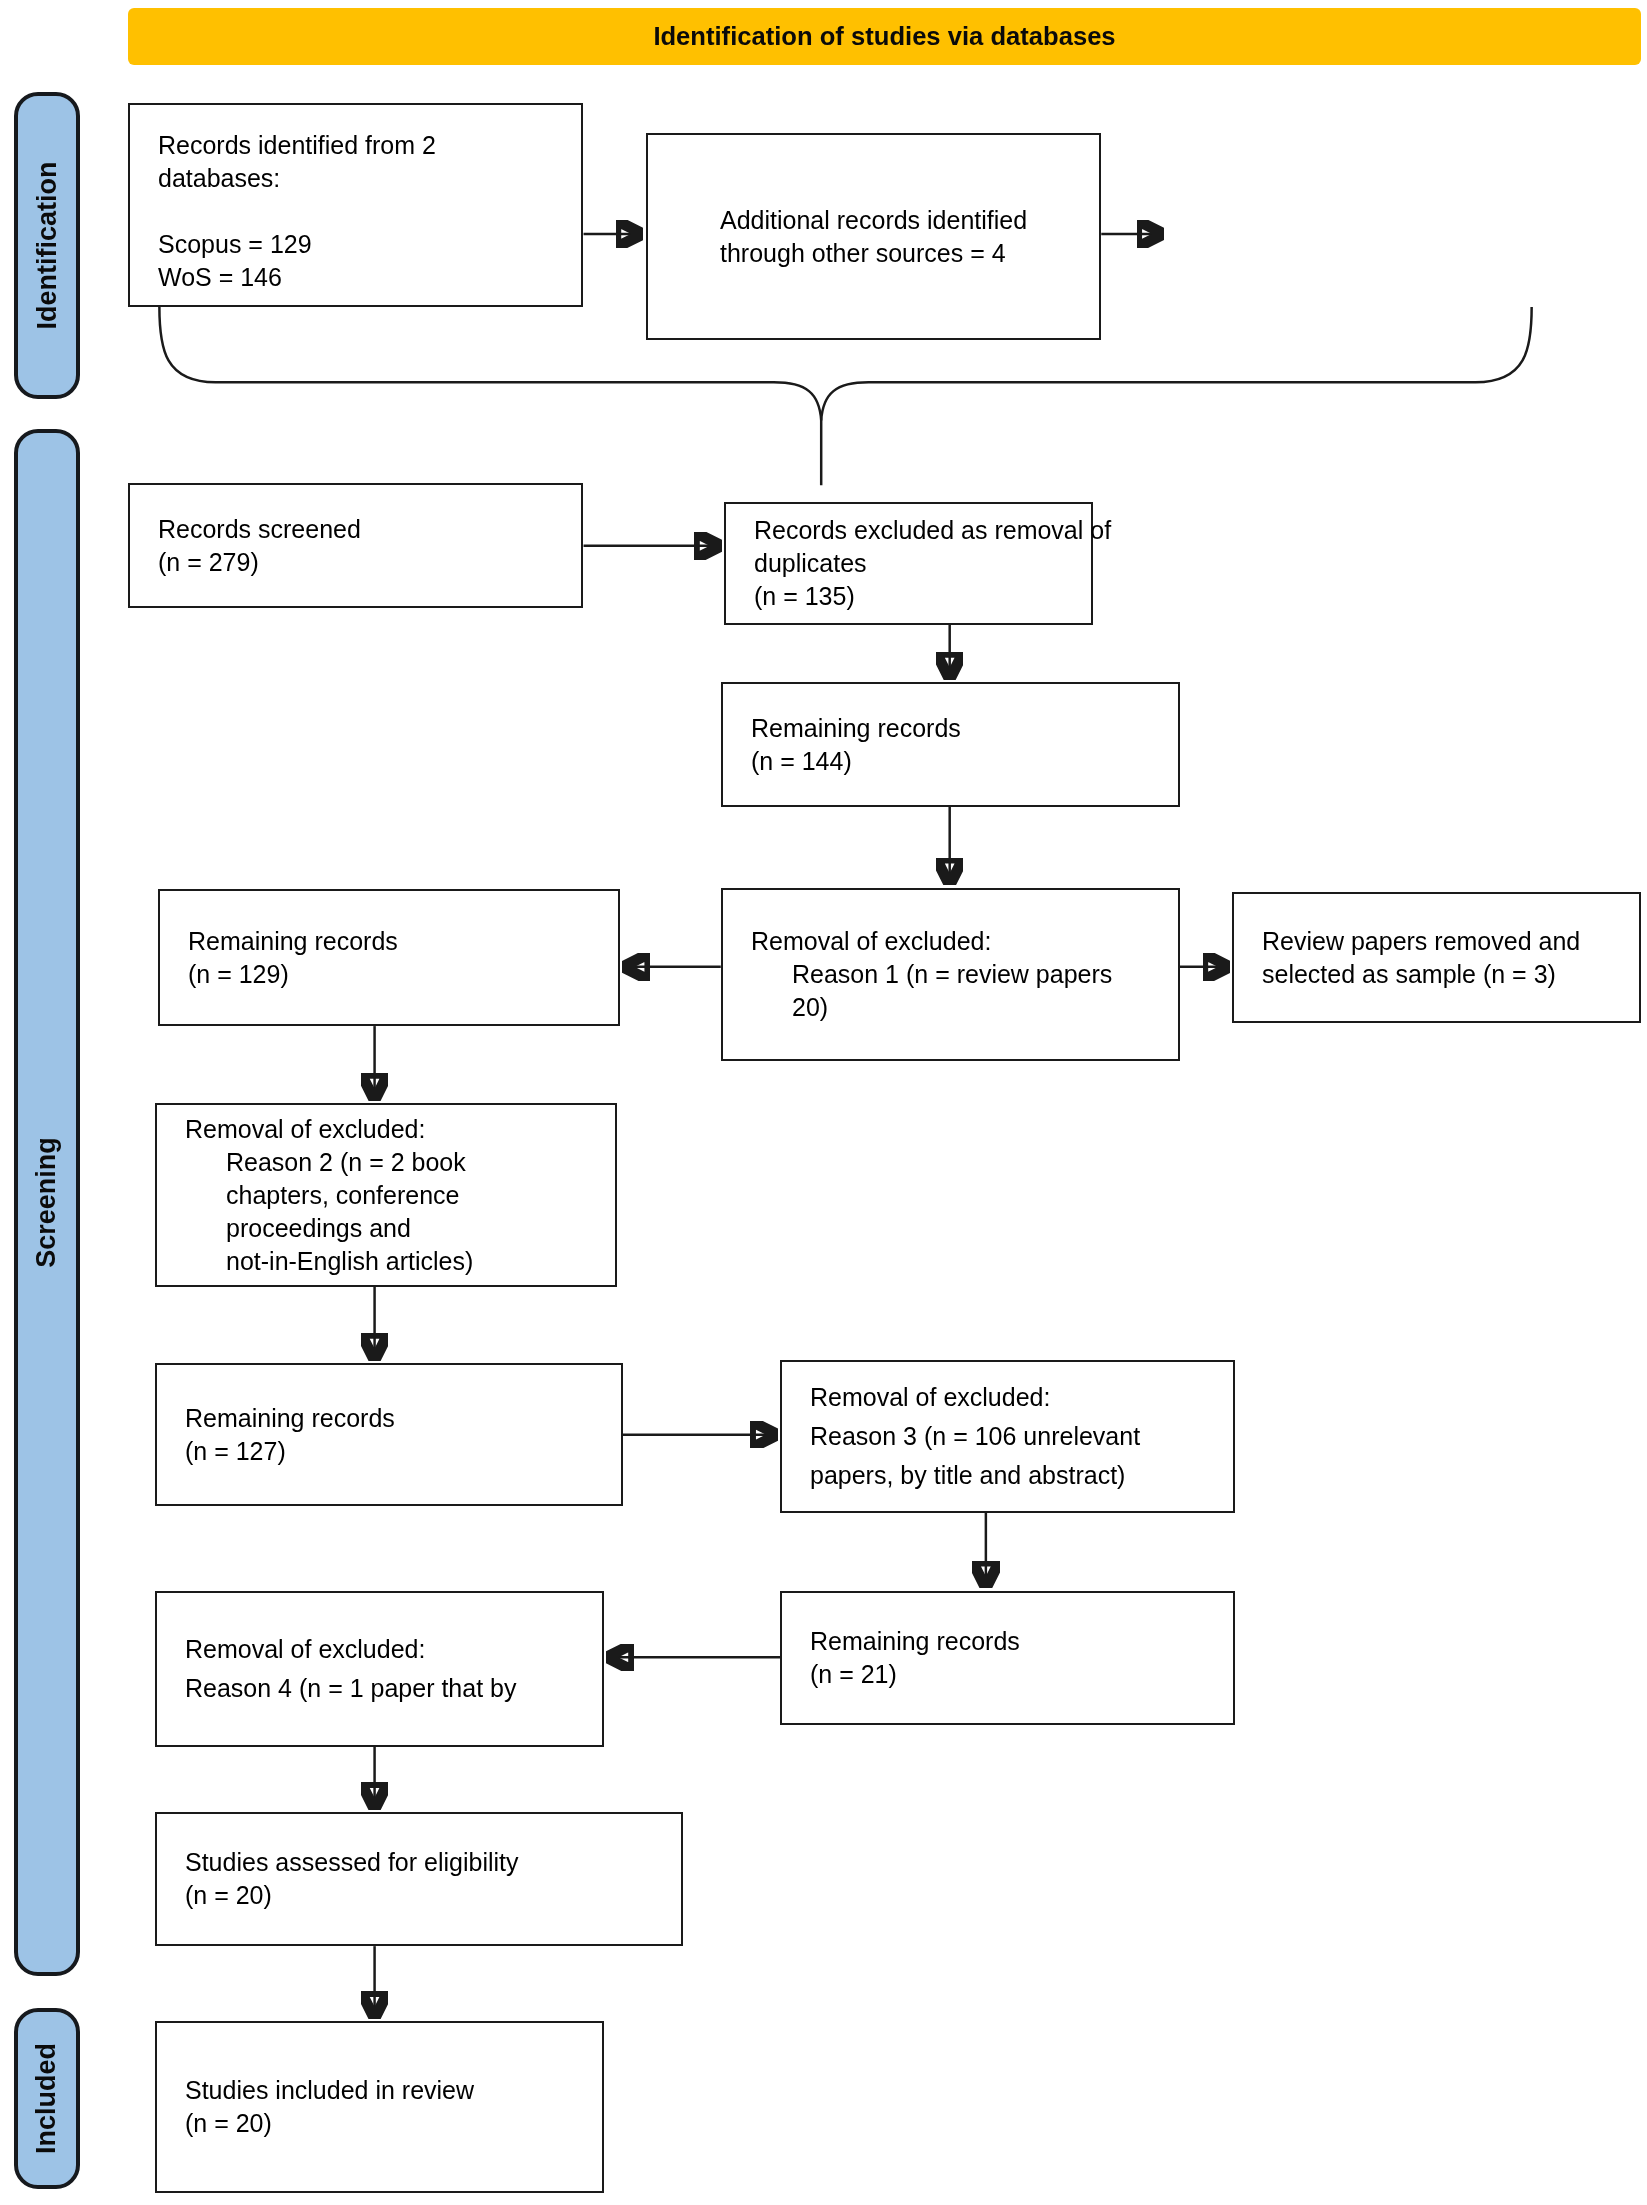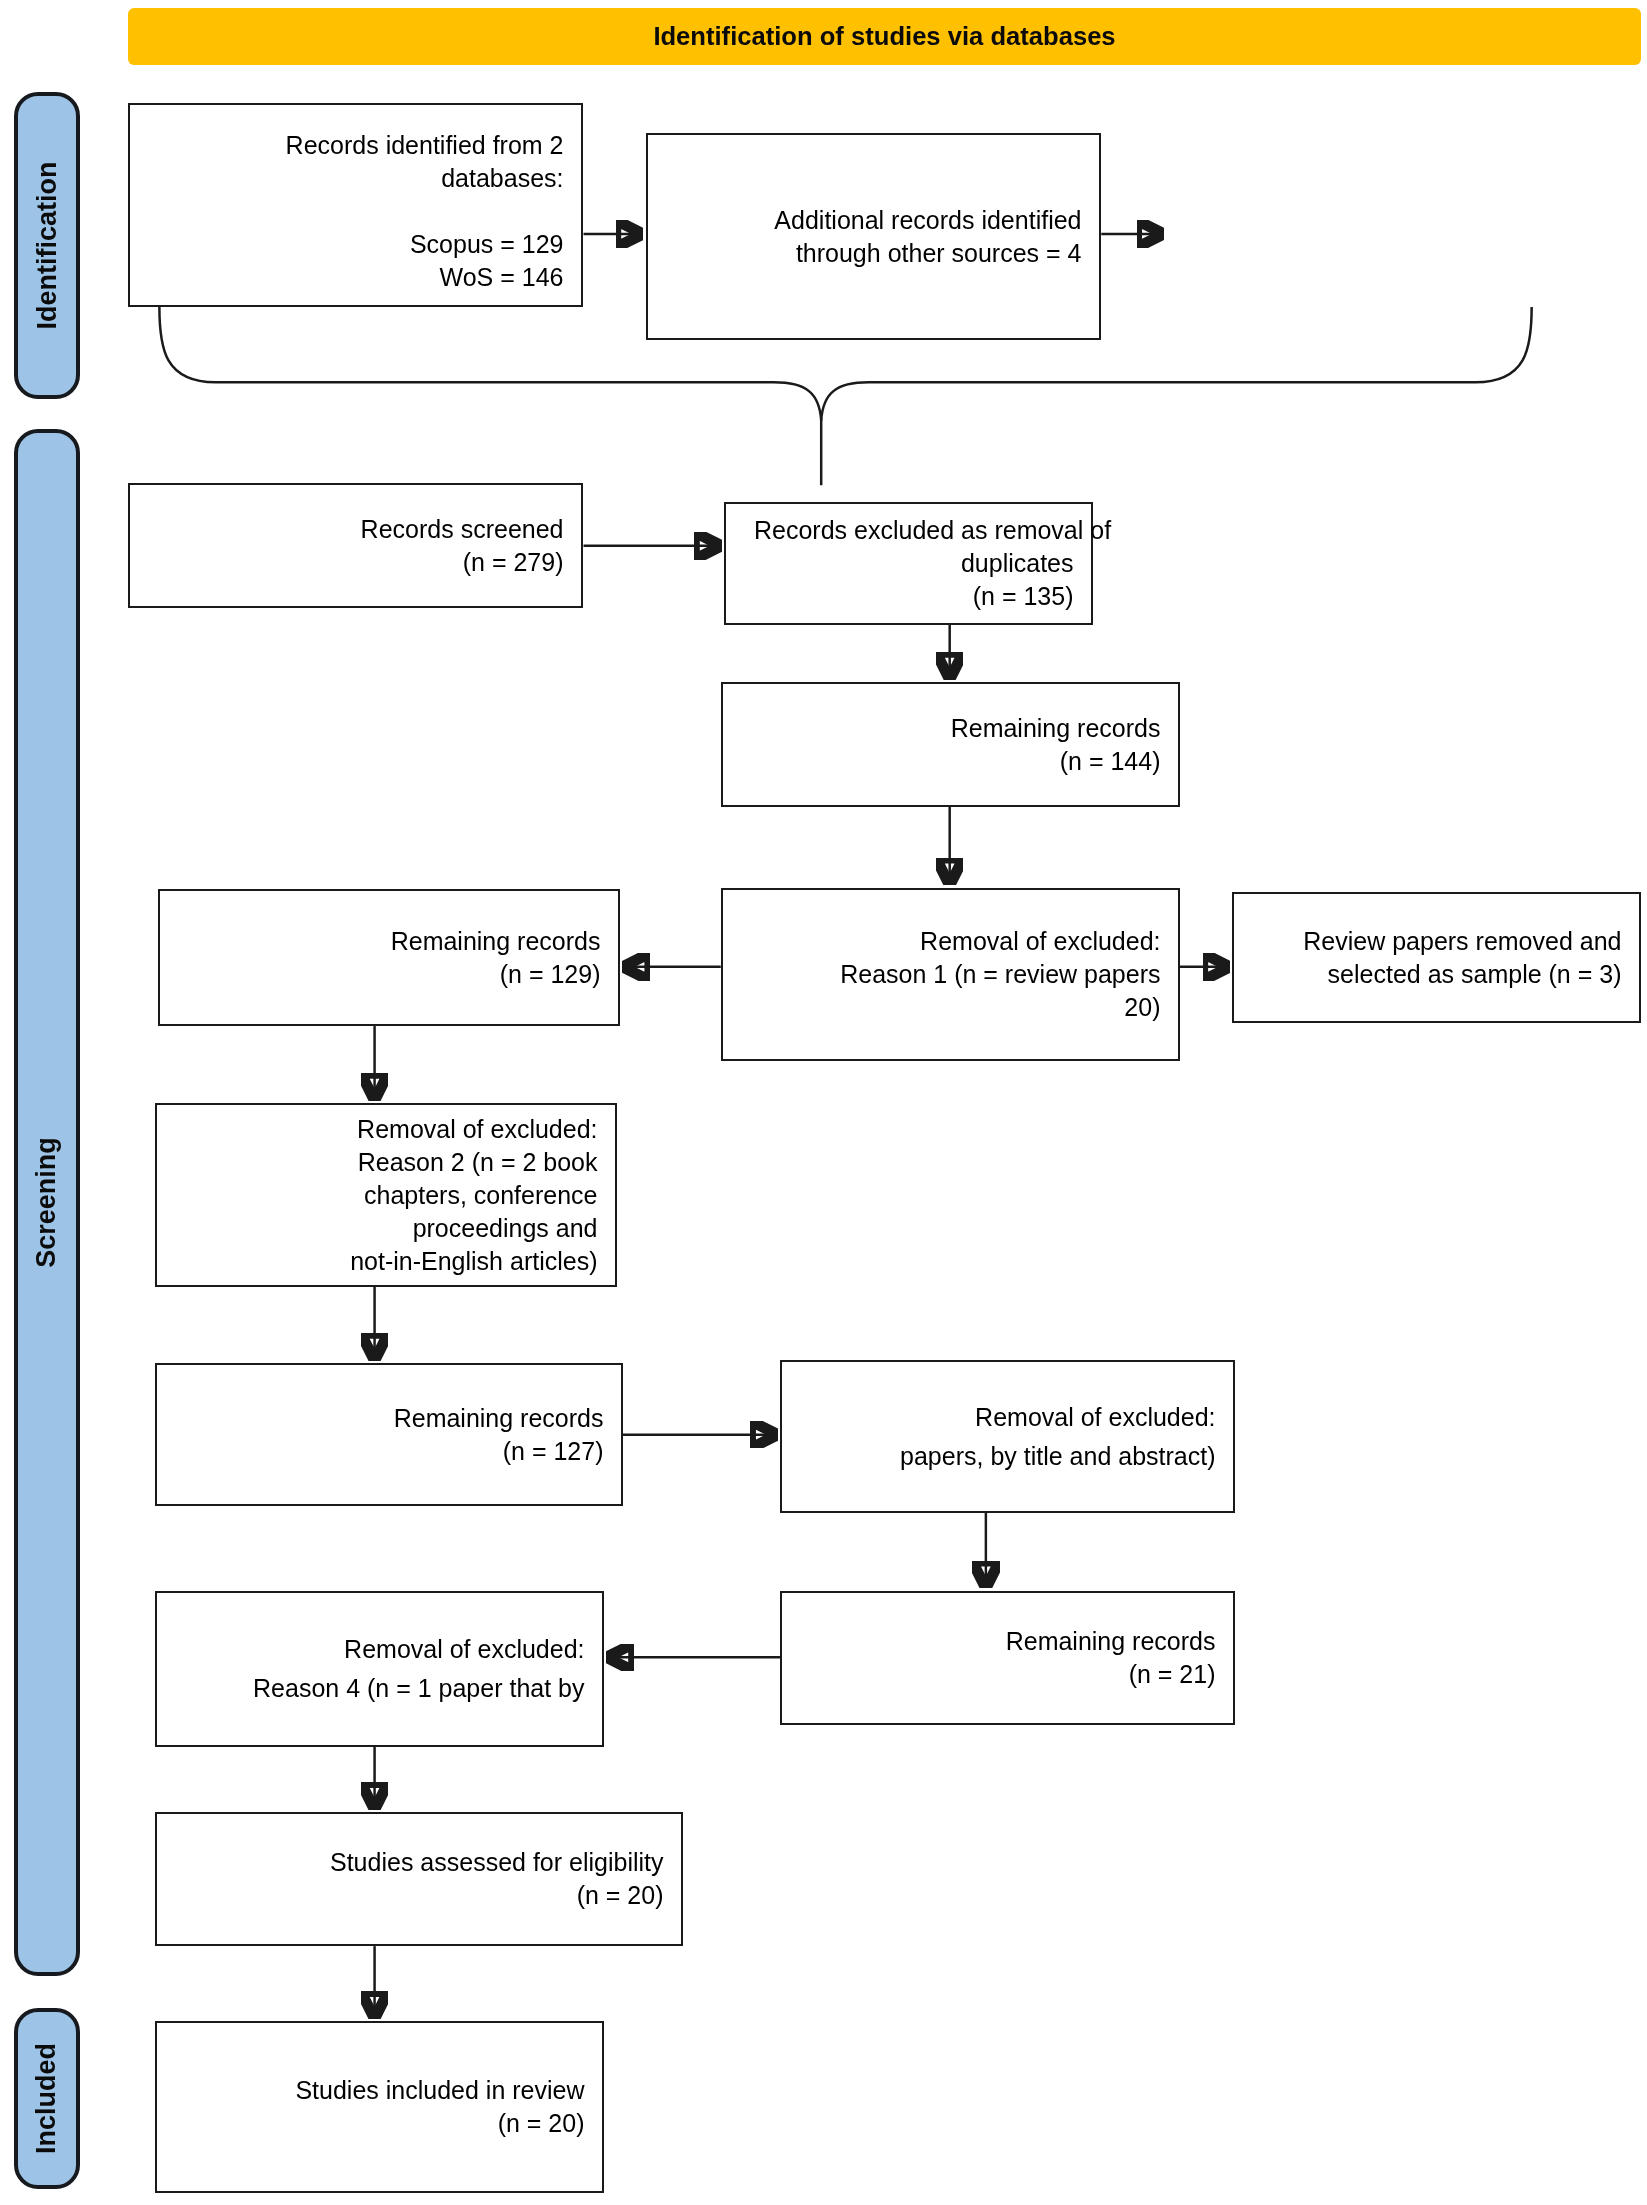--- a/index.html
+++ b/index.html
@@ -56,21 +56,20 @@
     background: #ffffff;
     border: 2.5px solid #1a1a1a;
     box-sizing: border-box;
     display: flex;
     flex-direction: column;
     justify-content: center;
     padding: 12.5px 17.5px 12.5px 28px;
     font-size: 25px;
     line-height: 1.32;
     color: #000000;
-    text-align: right;
   }
   .box.top-align { justify-content: flex-start; padding-top: 24px; }
   .box.loose     { line-height: 1.55; }
   .box.pad-md    { padding-left: 72px; margin-top: 33px; }
   .box.pad-lg    { padding-left: 80px; }
   .line   { min-height: 1.32em; white-space: nowrap; }
   .indent { padding-left: 41px; }
   svg.connectors {
     position: absolute;
     left: 0; top: 0;
@@ -179,20 +178,21 @@
     <div class="line indent">not-in-English articles)</div>
   </div>
 
   <div class="box" style="left:155px;top:1363px;width:468px;height:143px">
     <div class="line">Remaining records</div>
     <div class="line">(n = 127)</div>
   </div>
 
   <div class="box loose" style="left:780px;top:1360px;width:455px;height:153px">
     <div class="line">Removal of excluded:</div>
+    <div class="line">Reason 3 (n = 106 unrelevant</div>
     <div class="line">papers, by title and abstract)</div>
   </div>
 
   <div class="box loose" style="left:155px;top:1591px;width:449px;height:156px">
     <div class="line">Removal of excluded:</div>
     <div class="line">Reason 4 (n = 1 paper that by</div>
   </div>
 
   <div class="box" style="left:780px;top:1591px;width:455px;height:134px">
     <div class="line">Remaining records</div>

